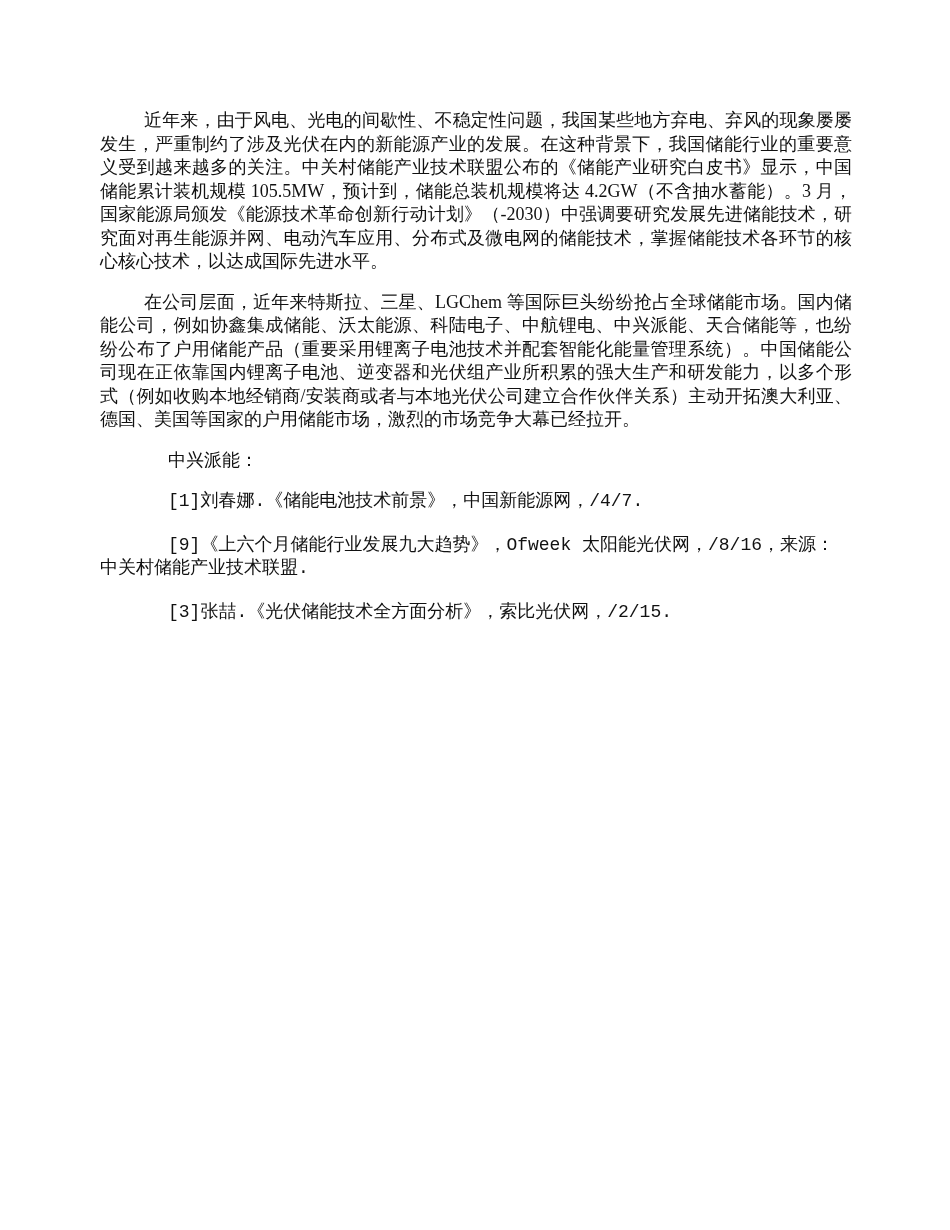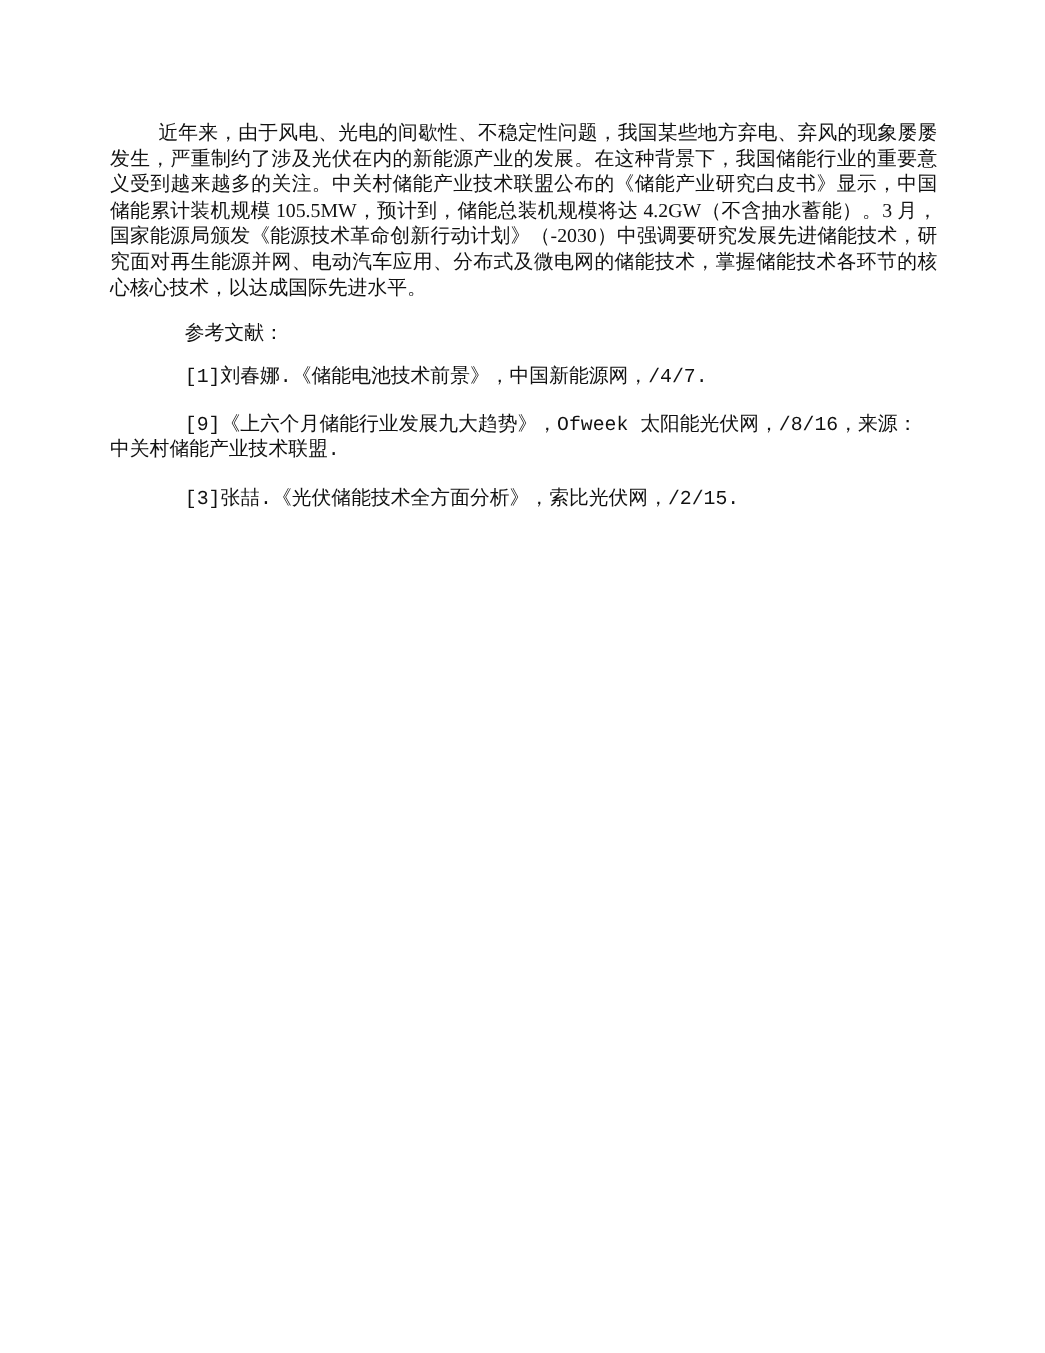--- a/index.html
+++ b/index.html
@@ -49,18 +49,19 @@
     margin-bottom: 20px !important;
     font-family: Liberation Mono, monospace;
   }
 </style>
 </head>
 <body>
 
 <div class="page">
   <div class="content">
     <p class="para">近年来，由于风电、光电的间歇性、不稳定性问题，我国某些地方弃电、弃风的现象屡屡发生，严重制约了涉及光伏在内的新能源产业的发展。在这种背景下，我国储能行业的重要意义受到越来越多的关注。中关村储能产业技术联盟公布的《储能产业研究白皮书》显示，中国储能累计装机规模 105.5MW，预计到，储能总装机规模将达 4.2GW（不含抽水蓄能）。3 月，国家能源局颁发《能源技术革命创新行动计划》（-2030）中强调要研究发展先进储能技术，研究面对再生能源并网、电动汽车应用、分布式及微电网的储能技术，掌握储能技术各环节的核心核心技术，以达成国际先进水平。</p>
-    <p class="ref-heading">参考文献：</p>
+    <p class="para">在公司层面，近年来特斯拉、三星、LGChem 等国际巨头纷纷抢占全球储能市场。国内储能公司，例如协鑫集成储能、沃太能源、科陆电子、中航锂电、中兴派能、天合储能等，也纷纷公布了户用储能产品（重要采用锂离子电池技术并配套智能化能量管理系统）。中国储能公司现在正依靠国内锂离子电池、逆变器和光伏组产业所积累的强大生产和研发能力，以多个形式（例如收购本地经销商/安装商或者与本地光伏公司建立合作伙伴关系）主动开拓澳大利亚、德国、美国等国家的户用储能市场，激烈的市场竞争大幕已经拉开。</p>
+    <p class="ref-heading">中兴派能：</p>
     <p class="ref">[1]刘春娜.《储能电池技术前景》，中国新能源网，/4/7.</p>
     <p class="ref">[9]《上六个月储能行业发展九大趋势》，Ofweek 太阳能光伏网，/8/16，来源：中关村储能产业技术联盟.</p>
     <p class="ref">[3]张喆.《光伏储能技术全方面分析》，索比光伏网，/2/15.</p>
   </div>
 </div>
 
 </body></html>

